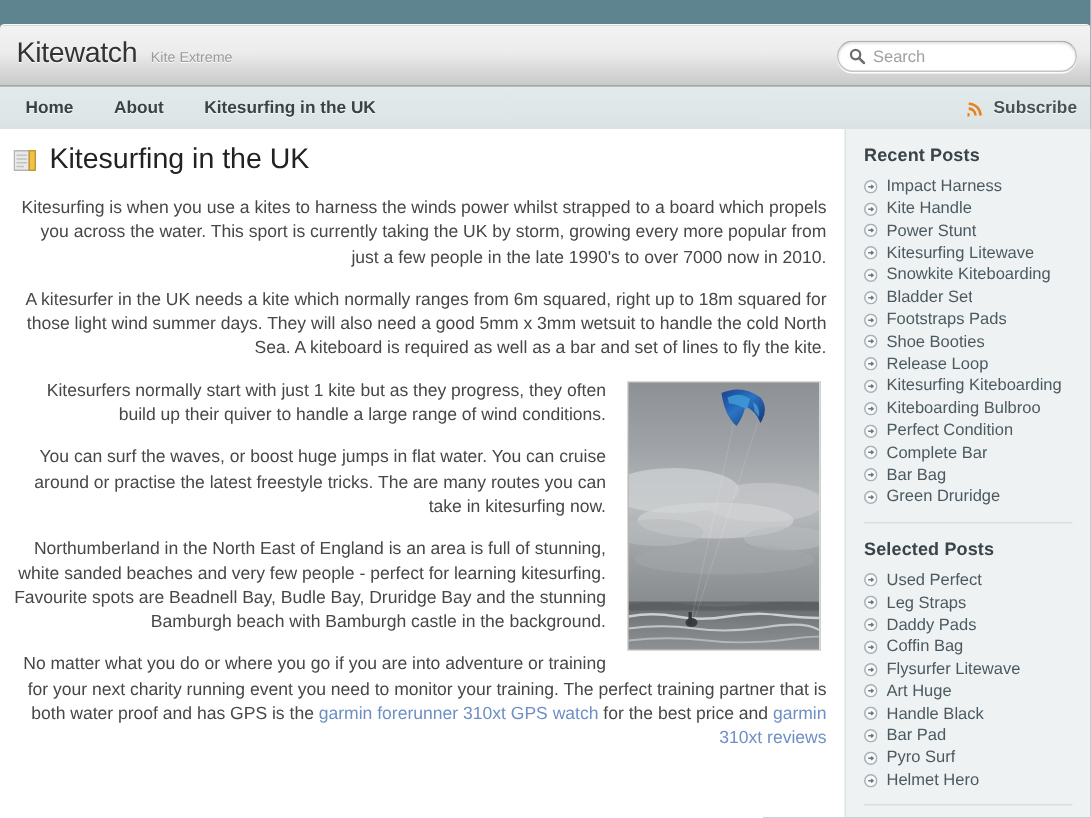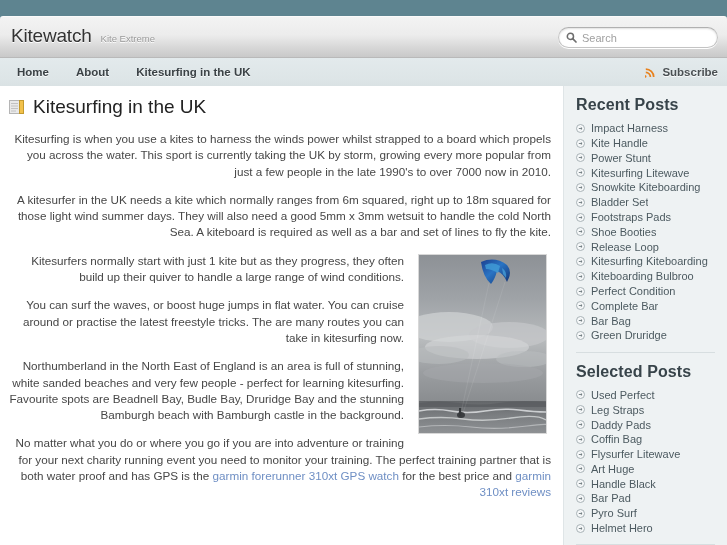--- a/index.html
+++ b/index.html
@@ -206,21 +206,21 @@
     width: 164px;
     height: 459px;
     background: #eef2f3;
     border-left: 1px solid #dfe5e7;
     padding: 10px 10px 0 12px;
   }
 
   .widget { margin-bottom: 9px; }
 
   .widget-title {
-    font-size: 16px;
+    font-size: 12px;
     font-weight: bold;
     color: #38444a;
     margin-bottom: 7px;
     letter-spacing: 0.1px;
   }
 
   .widget-list { list-style: none; }
 
   .widget-list li {
     display: flex;

